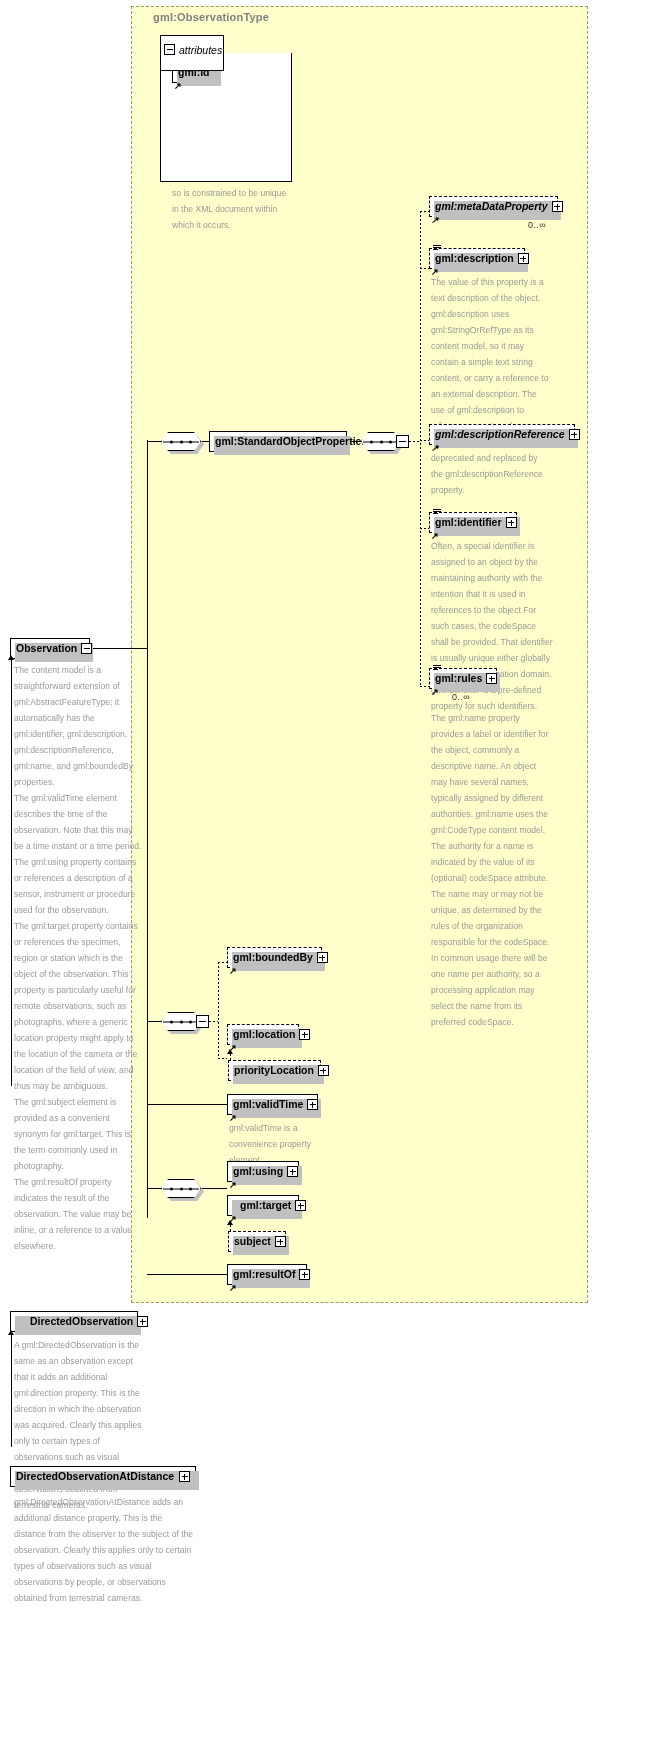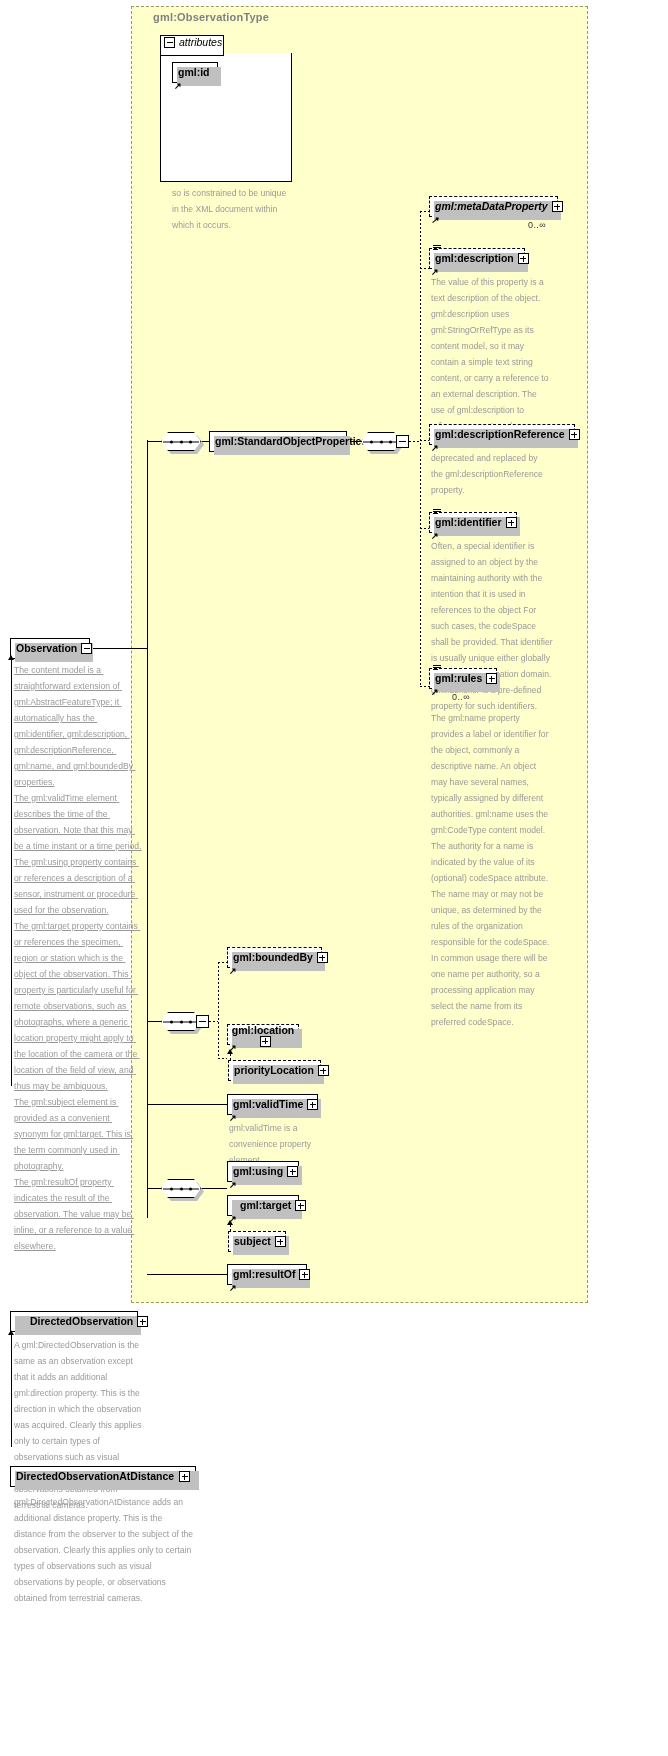--- a/index.html
+++ b/index.html
@@ -173,21 +173,21 @@
     position: absolute;
     left: 2px; right: 2px; top: 5px;
     height: 1px; background: #000;
   }
 
   
   .attr-tab {
     position: absolute;
     border: 1px solid #000;
     background: #ffffff;
-    height: 21px;
+    height: 36px;
     display: flex;
     align-items: center;
     padding: 0 5px 7px 3px;
     font-size: 10.5px;
     font-style: italic;
     z-index: 8;
   }
   .attr-tab .expander { margin-left: 0; margin-right: 4px; }
   .attr-panel {
     position: absolute;
@@ -241,21 +241,21 @@
   <div class="ebox shadow" style="left:172px; top:62px; width:46px;">
     <span class="lbl">gml:id</span>
     <span class="refarrow"></span>
   </div>
   <div class="anno" style="left:172px; top:89px; width:116px;">The attribute gml:id supports provision of a handle for the XML element representing a GML Object. Its use is mandatory for all GML objects. It is of XML type ID, so is constrained to be unique in the XML document within which it occurs.</div>
 
   <div class="ebox shadow" style="left:10px; top:638px; width:80px;">
     <span class="lbl">Observation</span>
     <span class="expander"></span>
   </div>
-  <div class="anno" style="left:14px; top:662px; width:130px; white-space:pre-wrap;text-decoration:underline;">The content model is a straightforward extension of gml:AbstractFeatureType; it automatically has the gml:identifier, gml:description, gml:descriptionReference, gml:name, and gml:boundedBy properties.
+  <div class="anno" style="left:14px; top:662px; width:130px; white-space:pre-wrap;">The content model is a straightforward extension of gml:AbstractFeatureType; it automatically has the gml:identifier, gml:description, gml:descriptionReference, gml:name, and gml:boundedBy properties.
 The gml:validTime element describes the time of the observation. Note that this may be a time instant or a time period.
 The gml:using property contains or references a description of a sensor, instrument or procedure used for the observation.
 The gml:target property contains or references the specimen, region or station which is the object of the observation. This property is particularly useful for remote observations, such as photographs, where a generic location property might apply to the location of the camera or the location of the field of view, and thus may be ambiguous.
 The gml:subject element is provided as a convenient synonym for gml:target. This is the term commonly used in photography.
 The gml:resultOf property indicates the result of the observation. The value may be inline, or a reference to a value elsewhere.</div>
 
   <div class="ln v" style="left:11px; top:660px; height:426px;"></div>
   <div class="uparrow" style="left:8px; top:655px;"></div>
 
   <div class="ln h" style="left:90px; top:648px; width:41px;"></div>
@@ -311,21 +311,21 @@
         <i></i>
         <i></i>
       </span>
     <span class="lbl">gml:description</span>
     <span class="expander plus"></span>
     <span class="refarrow"></span>
   </div>
   <div class="anno" style="left:431px; top:274px; width:120px;">The value of this property is a text description of the object. gml:description uses gml:StringOrRefType as its content model, so it may contain a simple text string content, or carry a reference to an external description. The use of gml:description to reference an external description has been deprecated and replaced by the gml:descriptionReference property.</div>
 
   <div class="dl h" style="left:420px; top:440px; width:9px;"></div>
-  <div class="ebox dashed shadow" style="left:429px; top:424px; width:146px;">
+  <div class="ebox dashed shadow" style="left:429px; top:424px; width:146px;font-style:italic;">
     <span class="lbl">gml:descriptionReference</span>
     <span class="expander plus"></span>
     <span class="refarrow"></span>
   </div>
 
   <div class="dl h" style="left:420px; top:528px; width:9px;"></div>
   <div class="ebox dashed shadow" style="left:429px; top:512px; width:88px;">
     <span class="seqmark">
         <i></i>
         <i></i>
@@ -367,21 +367,21 @@
   <div class="dl v" style="left:218px; top:962px; height:97px;"></div>
 
   <div class="dl h" style="left:218px; top:962px; width:9px;"></div>
   <div class="ebox dashed shadow" style="left:227px; top:947px; width:95px;">
     <span class="lbl">gml:boundedBy</span>
     <span class="expander plus"></span>
     <span class="refarrow"></span>
   </div>
 
   <div class="dl h" style="left:218px; top:1058px; width:9px;"></div>
-  <div class="ebox dashed shadow" style="left:227px; top:1024px; width:72px;flex-direction:column;">
+  <div class="ebox dashed shadow" style="left:227px; top:1024px; width:72px;">
     <span class="lbl">gml:location</span>
     <span class="expander plus"></span>
     <span class="refarrow"></span>
   </div>
 
   <div class="uparrow" style="left:227px; top:1049px;"></div>
   <div class="dl v" style="left:230px; top:1054px; height:18px;"></div>
   <div class="dl h" style="left:230px; top:1071px; width:9px;"></div>
   <div class="ebox dashed shadow" style="left:228px; top:1060px; width:93px;">
     <span class="lbl">priorityLocation</span>

